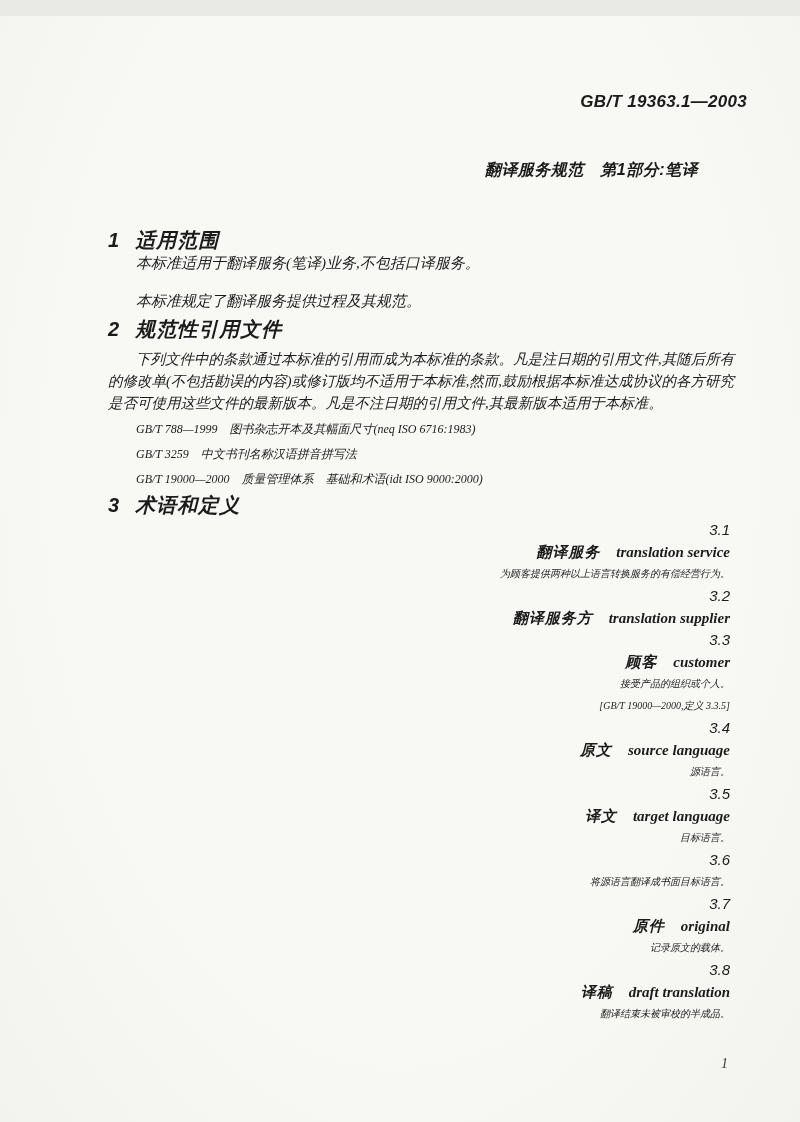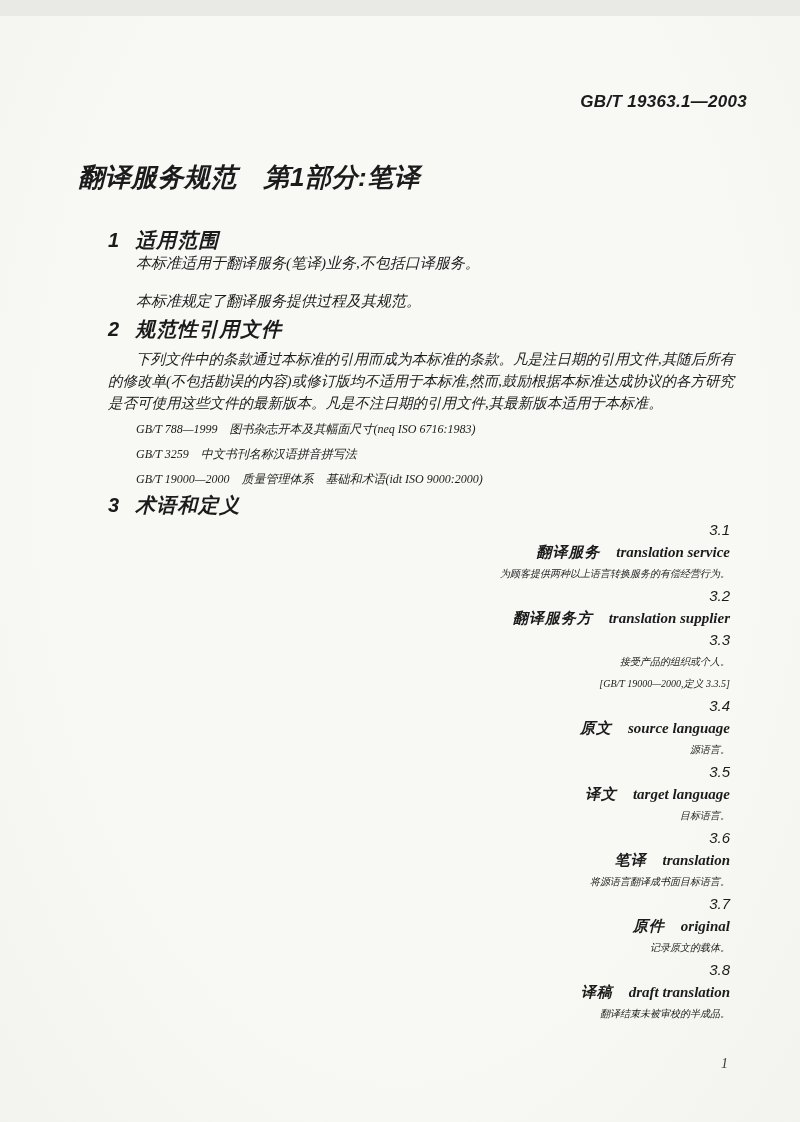--- a/index.html
+++ b/index.html
@@ -13,23 +13,23 @@
     overflow:hidden;
     font-style:italic;
   }
   .doc-number{
     position:absolute;top:76px;right:53px;
     font-family:"Liberation Sans","DejaVu Sans",sans-serif;
     font-weight:bold;font-size:17px;letter-spacing:0.3px;
   }
   .title{
     position:absolute;top:144px;left:78px;width:620px;
-    margin:0;text-align:left;
+    margin:0;text-align:right;
     font-family:"Liberation Sans","DejaVu Sans",sans-serif;
-    font-weight:bold;font-size:26px;letter-spacing:0.5px;
+    font-weight:bold;font-size:16px;letter-spacing:0.5px;
   }
   .section{position:absolute;left:108px;width:622px;}
   .sec-1{top:214px;}
   .sec-2{top:303px;}
   .sec-3{top:479px;}
   .sec-head{
     font-family:"Liberation Sans","DejaVu Sans",sans-serif;
     font-weight:bold;font-size:20px;line-height:20px;letter-spacing:1px;
   }
   .sec-head .sec-num{margin-right:16px;letter-spacing:0;}
@@ -105,20 +105,23 @@
 
       <div class="term">
         <div class="t-num">3.2</div>
         <div class="t-line">
           <span class="t-zh">翻译服务方</span><span class="t-en">translation supplier</span>
         </div>
       </div>
 
       <div class="term">
         <div class="t-num">3.3</div>
+        <div class="t-line">
+          <span class="t-zh">顾客</span><span class="t-en">customer</span>
+        </div>
         <div class="t-def">接受产品的组织或个人。</div>
         <div class="t-def">[GB/T 19000—2000,定义 3.3.5]</div>
       </div>
 
       <div class="term">
         <div class="t-num">3.4</div>
         <div class="t-line">
           <span class="t-zh">原文</span><span class="t-en">source language</span>
         </div>
         <div class="t-def">源语言。</div>
@@ -127,23 +130,20 @@
       <div class="term">
         <div class="t-num">3.5</div>
         <div class="t-line">
           <span class="t-zh">译文</span><span class="t-en">target language</span>
         </div>
         <div class="t-def">目标语言。</div>
       </div>
 
       <div class="term">
         <div class="t-num">3.6</div>
-        <div class="t-line">
-          <span class="t-zh">笔译</span><span class="t-en">translation</span>
-        </div>
         <div class="t-def">将源语言翻译成书面目标语言。</div>
       </div>
 
       <div class="term">
         <div class="t-num">3.7</div>
         <div class="t-line">
           <span class="t-zh">原件</span><span class="t-en">original</span>
         </div>
         <div class="t-def">记录原文的载体。</div>
       </div>

